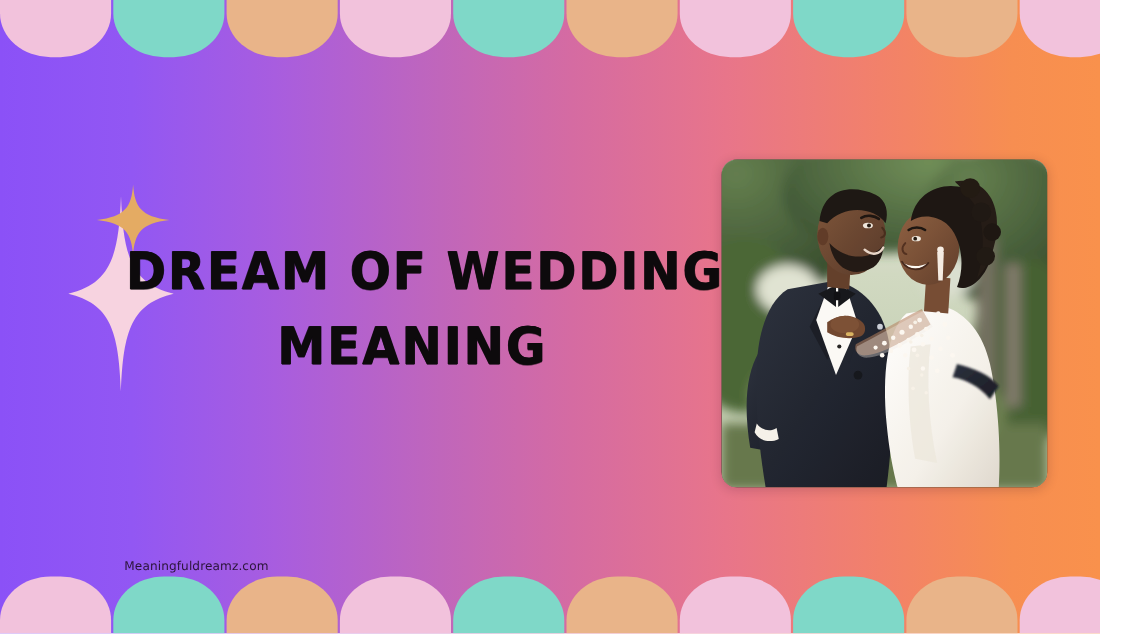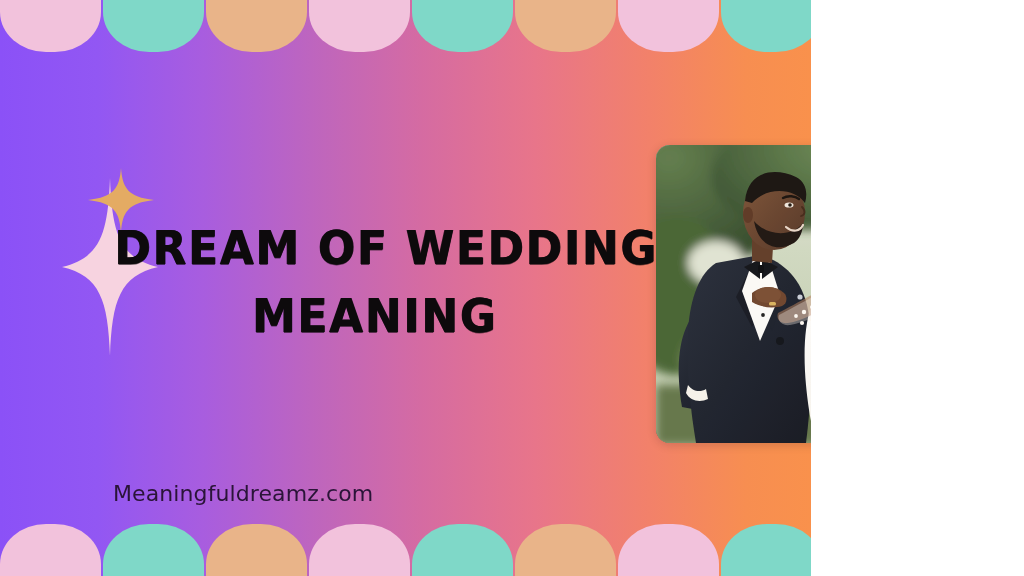--- a/index.html
+++ b/index.html
@@ -2,21 +2,21 @@
 <html><head>
 <meta charset="utf-8">
 <style>
   html, body {
     margin: 0;
     padding: 0;
     background: #ffffff;
   }
   #canvas {
     position: relative;
-    width: 811px;
+    width: 1000px;
     height: 576px;
     overflow: hidden;
     font-family: "Liberation Sans", sans-serif;
     background: linear-gradient(90deg,
         #8b51f7 0%,
         #9257f3 12%,
         #a85ddf 25%,
         #c066bb 40%,
         #d56ba2 52%,
         #e8758a 66%,
@@ -93,25 +93,25 @@
       -0.6px 0 0 rgba(10,8,10,0.85),
       0 0.6px 0 rgba(10,8,10,0.6);
   }
   #headline .line { display: block; white-space: nowrap; }
   #headline .line-2 { font-size: 47px; }
 
   
   #site-url {
     position: absolute;
     left: 113px;
-    top: 481px;
+    top: 508px;
     z-index: 3;
     color: #2a1438;
     font-family: "DejaVu Sans", sans-serif;
-    font-size: 22px;
+    font-size: 11px;
     font-weight: 400;
     letter-spacing: 0.1px;
   }
 
   
   #photo-card {
     position: absolute;
     left: 656px;
     top: 145px;
     width: 296px;

